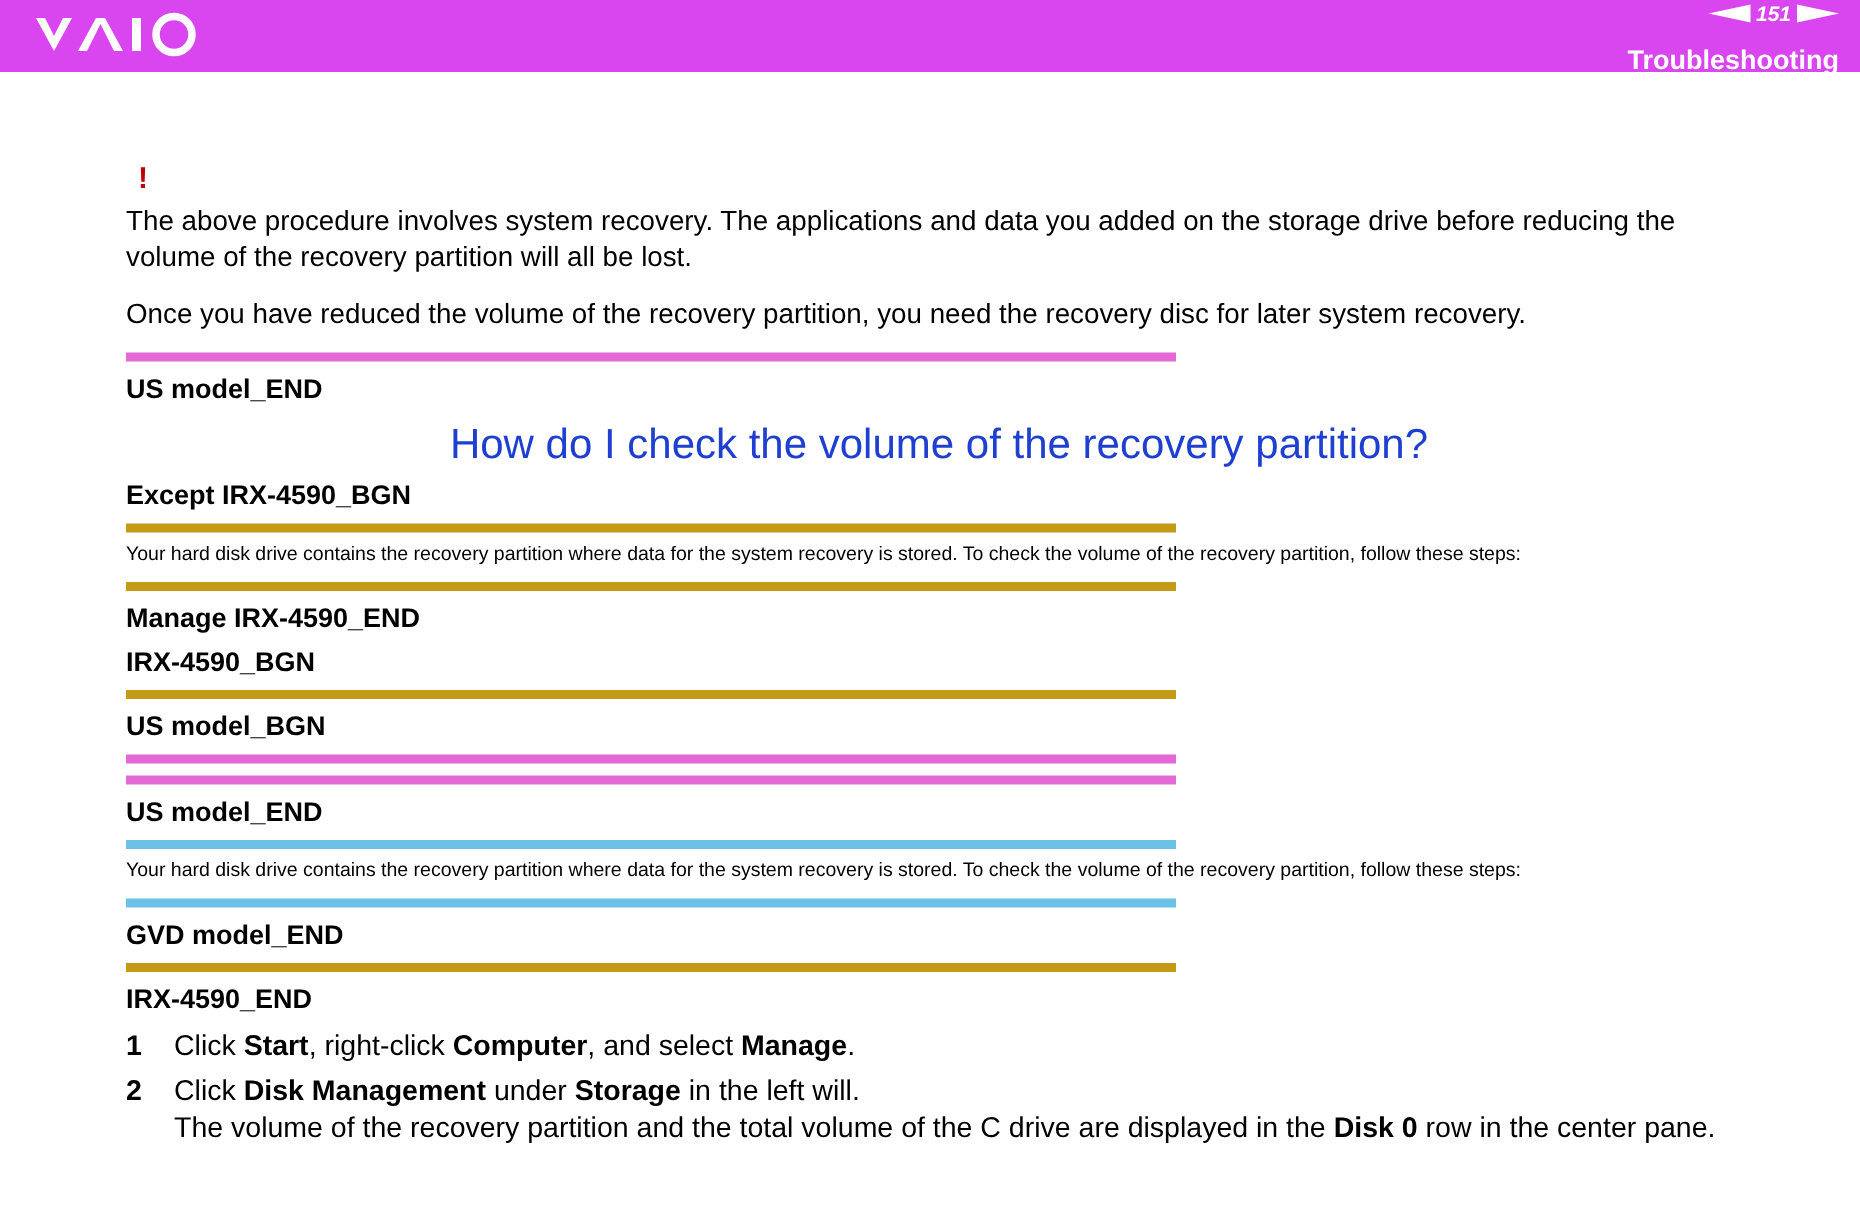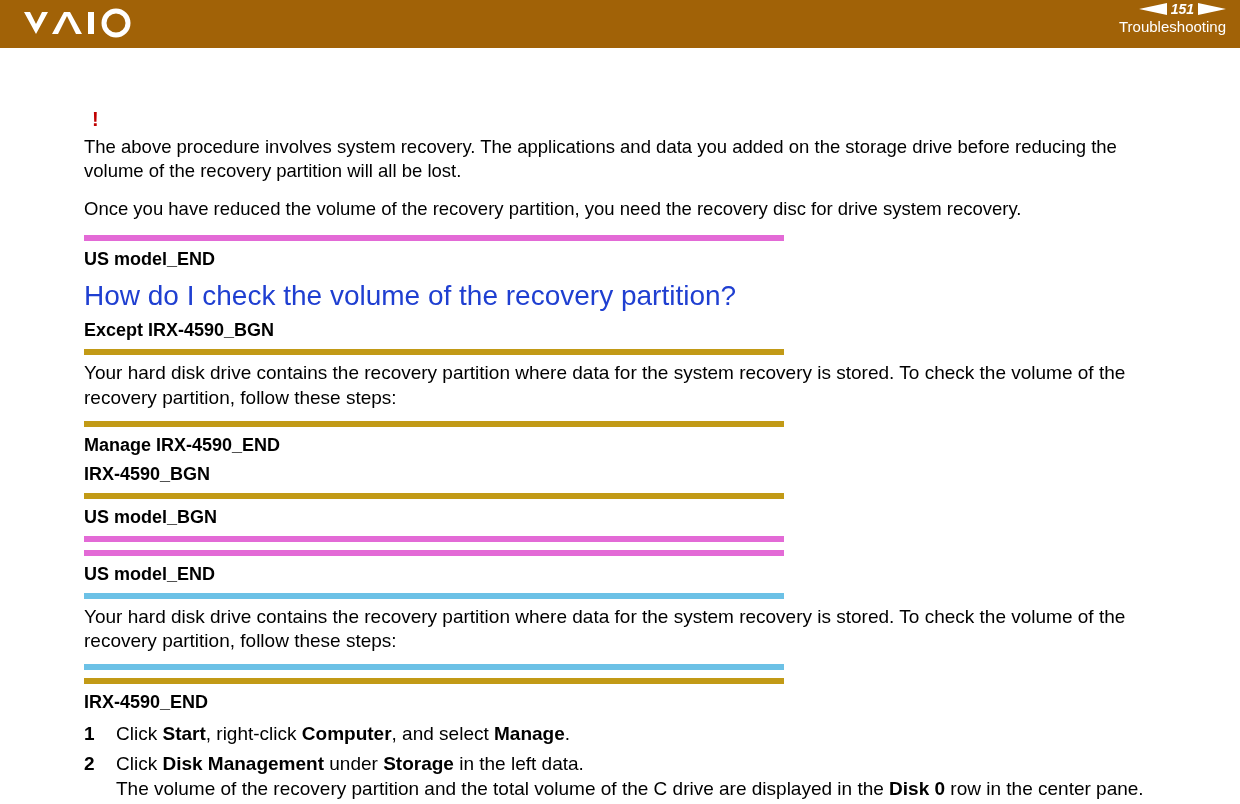--- a/index.html
+++ b/index.html
@@ -4,21 +4,21 @@
 <style>
   html, body {
     margin: 0;
     padding: 0;
     width: 1240px;
     background: #ffffff;
     font-family: Arial, Helvetica, sans-serif;
     color: #000;
   }
   .header-bar {
-    background: #a16207;
+    background: #d946ef;
     height: 48px;
     position: relative;
   }
   .logo {
     position: absolute;
     left: 22px;
     top: 8px;
     color: #fff;
   }
   .page-nav {
@@ -48,23 +48,23 @@
     border-top: 6px solid transparent;
     border-bottom: 6px solid transparent;
     border-right: 28px solid #fff;
   }
   .arrow-right {
     border-top: 6px solid transparent;
     border-bottom: 6px solid transparent;
     border-left: 28px solid #fff;
   }
   .nav-label {
-    font-size: 15px;
-    font-weight: normal;
-    margin-top: 2px;
+    font-size: 18px;
+    font-weight: bold;
+    margin-top: 14px;
   }
   .content {
     padding: 60px 72px 20px 84px;
   }
   .bang {
     color: #c00000;
     font-family: Arial, Helvetica, sans-serif;
     font-weight: bold;
     font-size: 20px;
     margin-left: 8px;
@@ -89,24 +89,25 @@
     font-weight: bold;
     font-size: 18px;
     margin: 8px 0;
   }
   .section-title {
     color: #1f3fd1;
     font-family: Arial, Helvetica, sans-serif;
     font-size: 28px;
     margin: 10px 0 4px 0;
     font-weight: normal;
+    text-align: center;
   }
   .body-text {
     font-family: Arial, Helvetica, sans-serif;
-    font-size: 19px;
+    font-size: 13px;
     line-height: 1.3;
     margin: 6px 0 10px 0;
   }
   .step {
     font-family: Arial, Helvetica, sans-serif;
     font-size: 19px;
     line-height: 1.35;
     margin: 4px 0;
     display: flex;
   }
@@ -141,21 +142,21 @@
       <span class="arrow-right"></span>
     </div>
     <div class="nav-label">Troubleshooting</div>
   </div>
 </div>
 
 <div class="content">
 
   <div class="bang">!</div>
   <div class="warn-text">The above procedure involves system recovery. The applications and data you added on the storage drive before reducing the volume of the recovery partition will all be lost.</div>
-  <div class="warn-text">Once you have reduced the volume of the recovery partition, you need the recovery disc for drive system recovery.</div>
+  <div class="warn-text">Once you have reduced the volume of the recovery partition, you need the recovery disc for later system recovery.</div>
 
   <div class="divider magenta"></div>
   <div class="tag-label">US model_END</div>
 
   <div class="section-title">How do I check the volume of the recovery partition?</div>
 
   <div class="tag-label">Except IRX-4590_BGN</div>
   <div class="divider olive"></div>
 
   <div class="body-text">Your hard disk drive contains the recovery partition where data for the system recovery is stored. To check the volume of the recovery partition, follow these steps:</div>
@@ -168,31 +169,32 @@
   <div class="divider magenta"></div>
 
 
   <div class="divider magenta"></div>
   <div class="tag-label">US model_END</div>
   <div class="divider blue"></div>
 
   <div class="body-text">Your hard disk drive contains the recovery partition where data for the system recovery is stored. To check the volume of the recovery partition, follow these steps:</div>
 
   <div class="divider blue"></div>
+  <div class="tag-label">GVD model_END</div>
   <div class="divider olive"></div>
   <div class="tag-label">IRX-4590_END</div>
 
   <div class="step">
     <div class="step-num">1</div>
     <div class="step-body">
       <span>Click </span><b>Start</b><span>, right-click </span><b>Computer</b><span>, and select </span><b>Manage</b><span>.</span>
     </div>
   </div>
 
   <div class="step">
     <div class="step-num">2</div>
     <div class="step-body">
-      <span>Click </span><b>Disk Management</b><span> under </span><b>Storage</b><span> in the left data.</span><br>
+      <span>Click </span><b>Disk Management</b><span> under </span><b>Storage</b><span> in the left will.</span><br>
       <span>The volume of the recovery partition and the total volume of the C drive are displayed in the </span><b>Disk 0</b><span> row in the center pane.</span>
     </div>
   </div>
 
 </div>
 
 </body></html>

